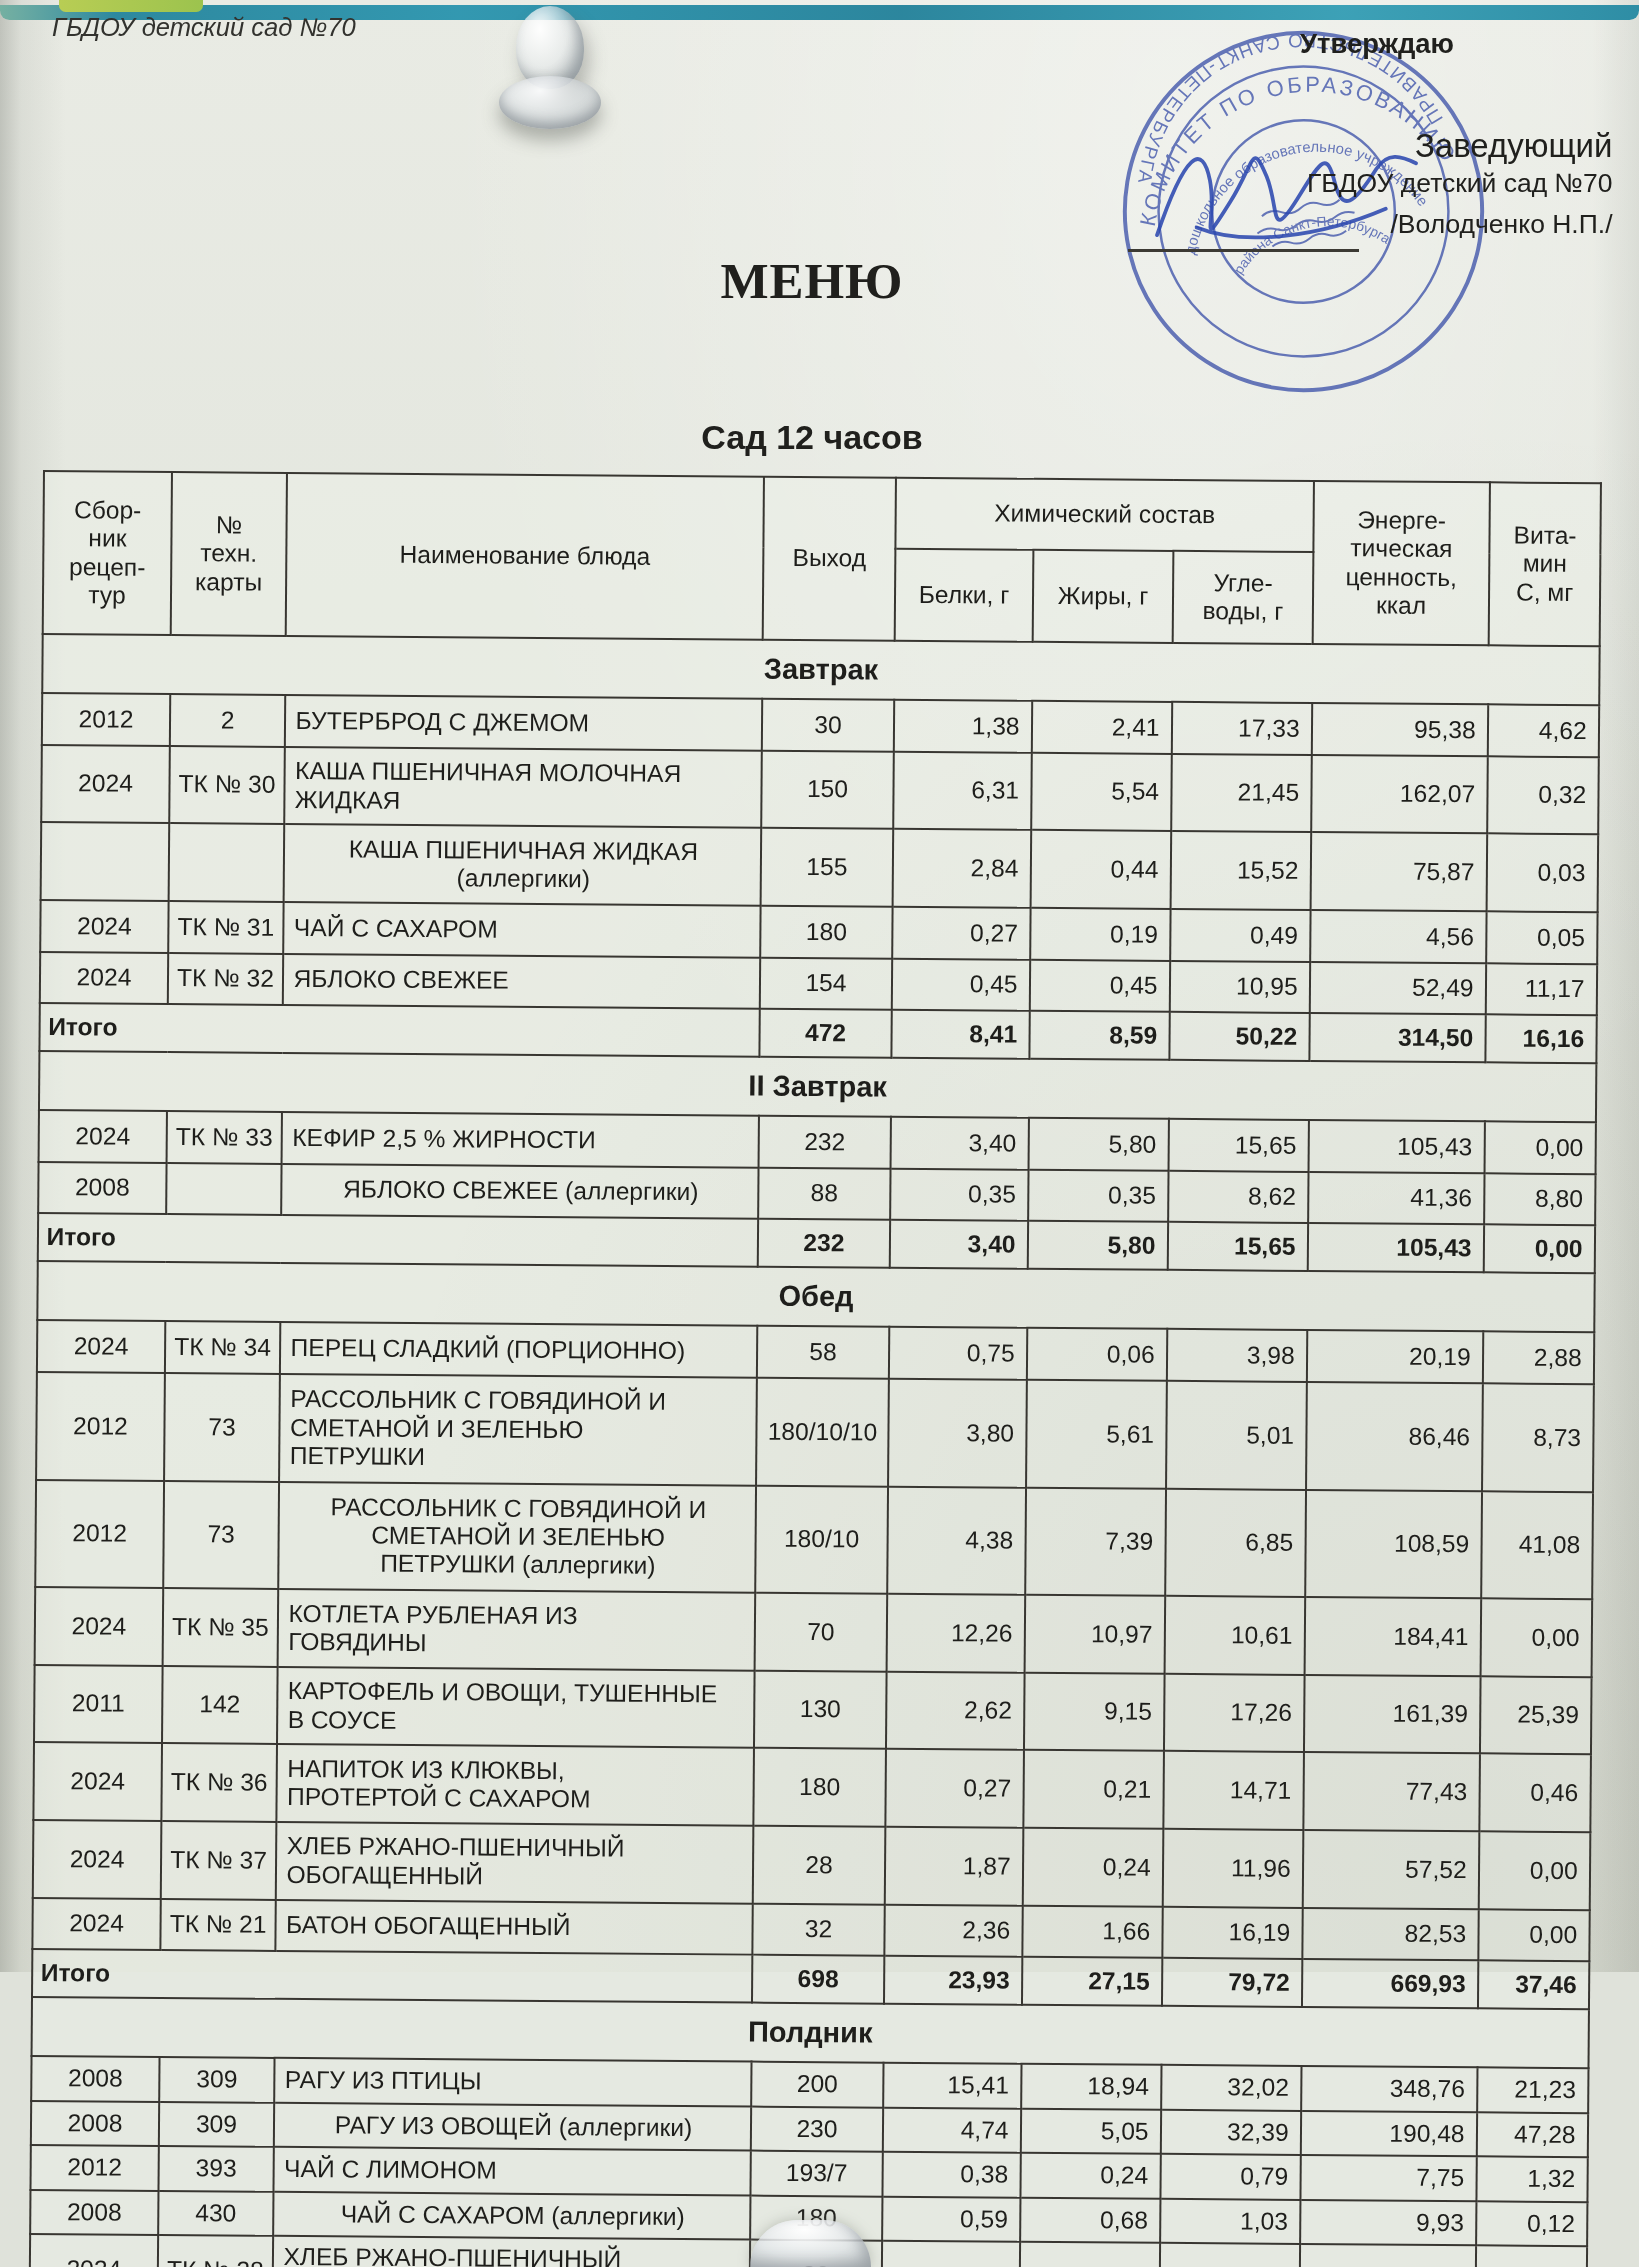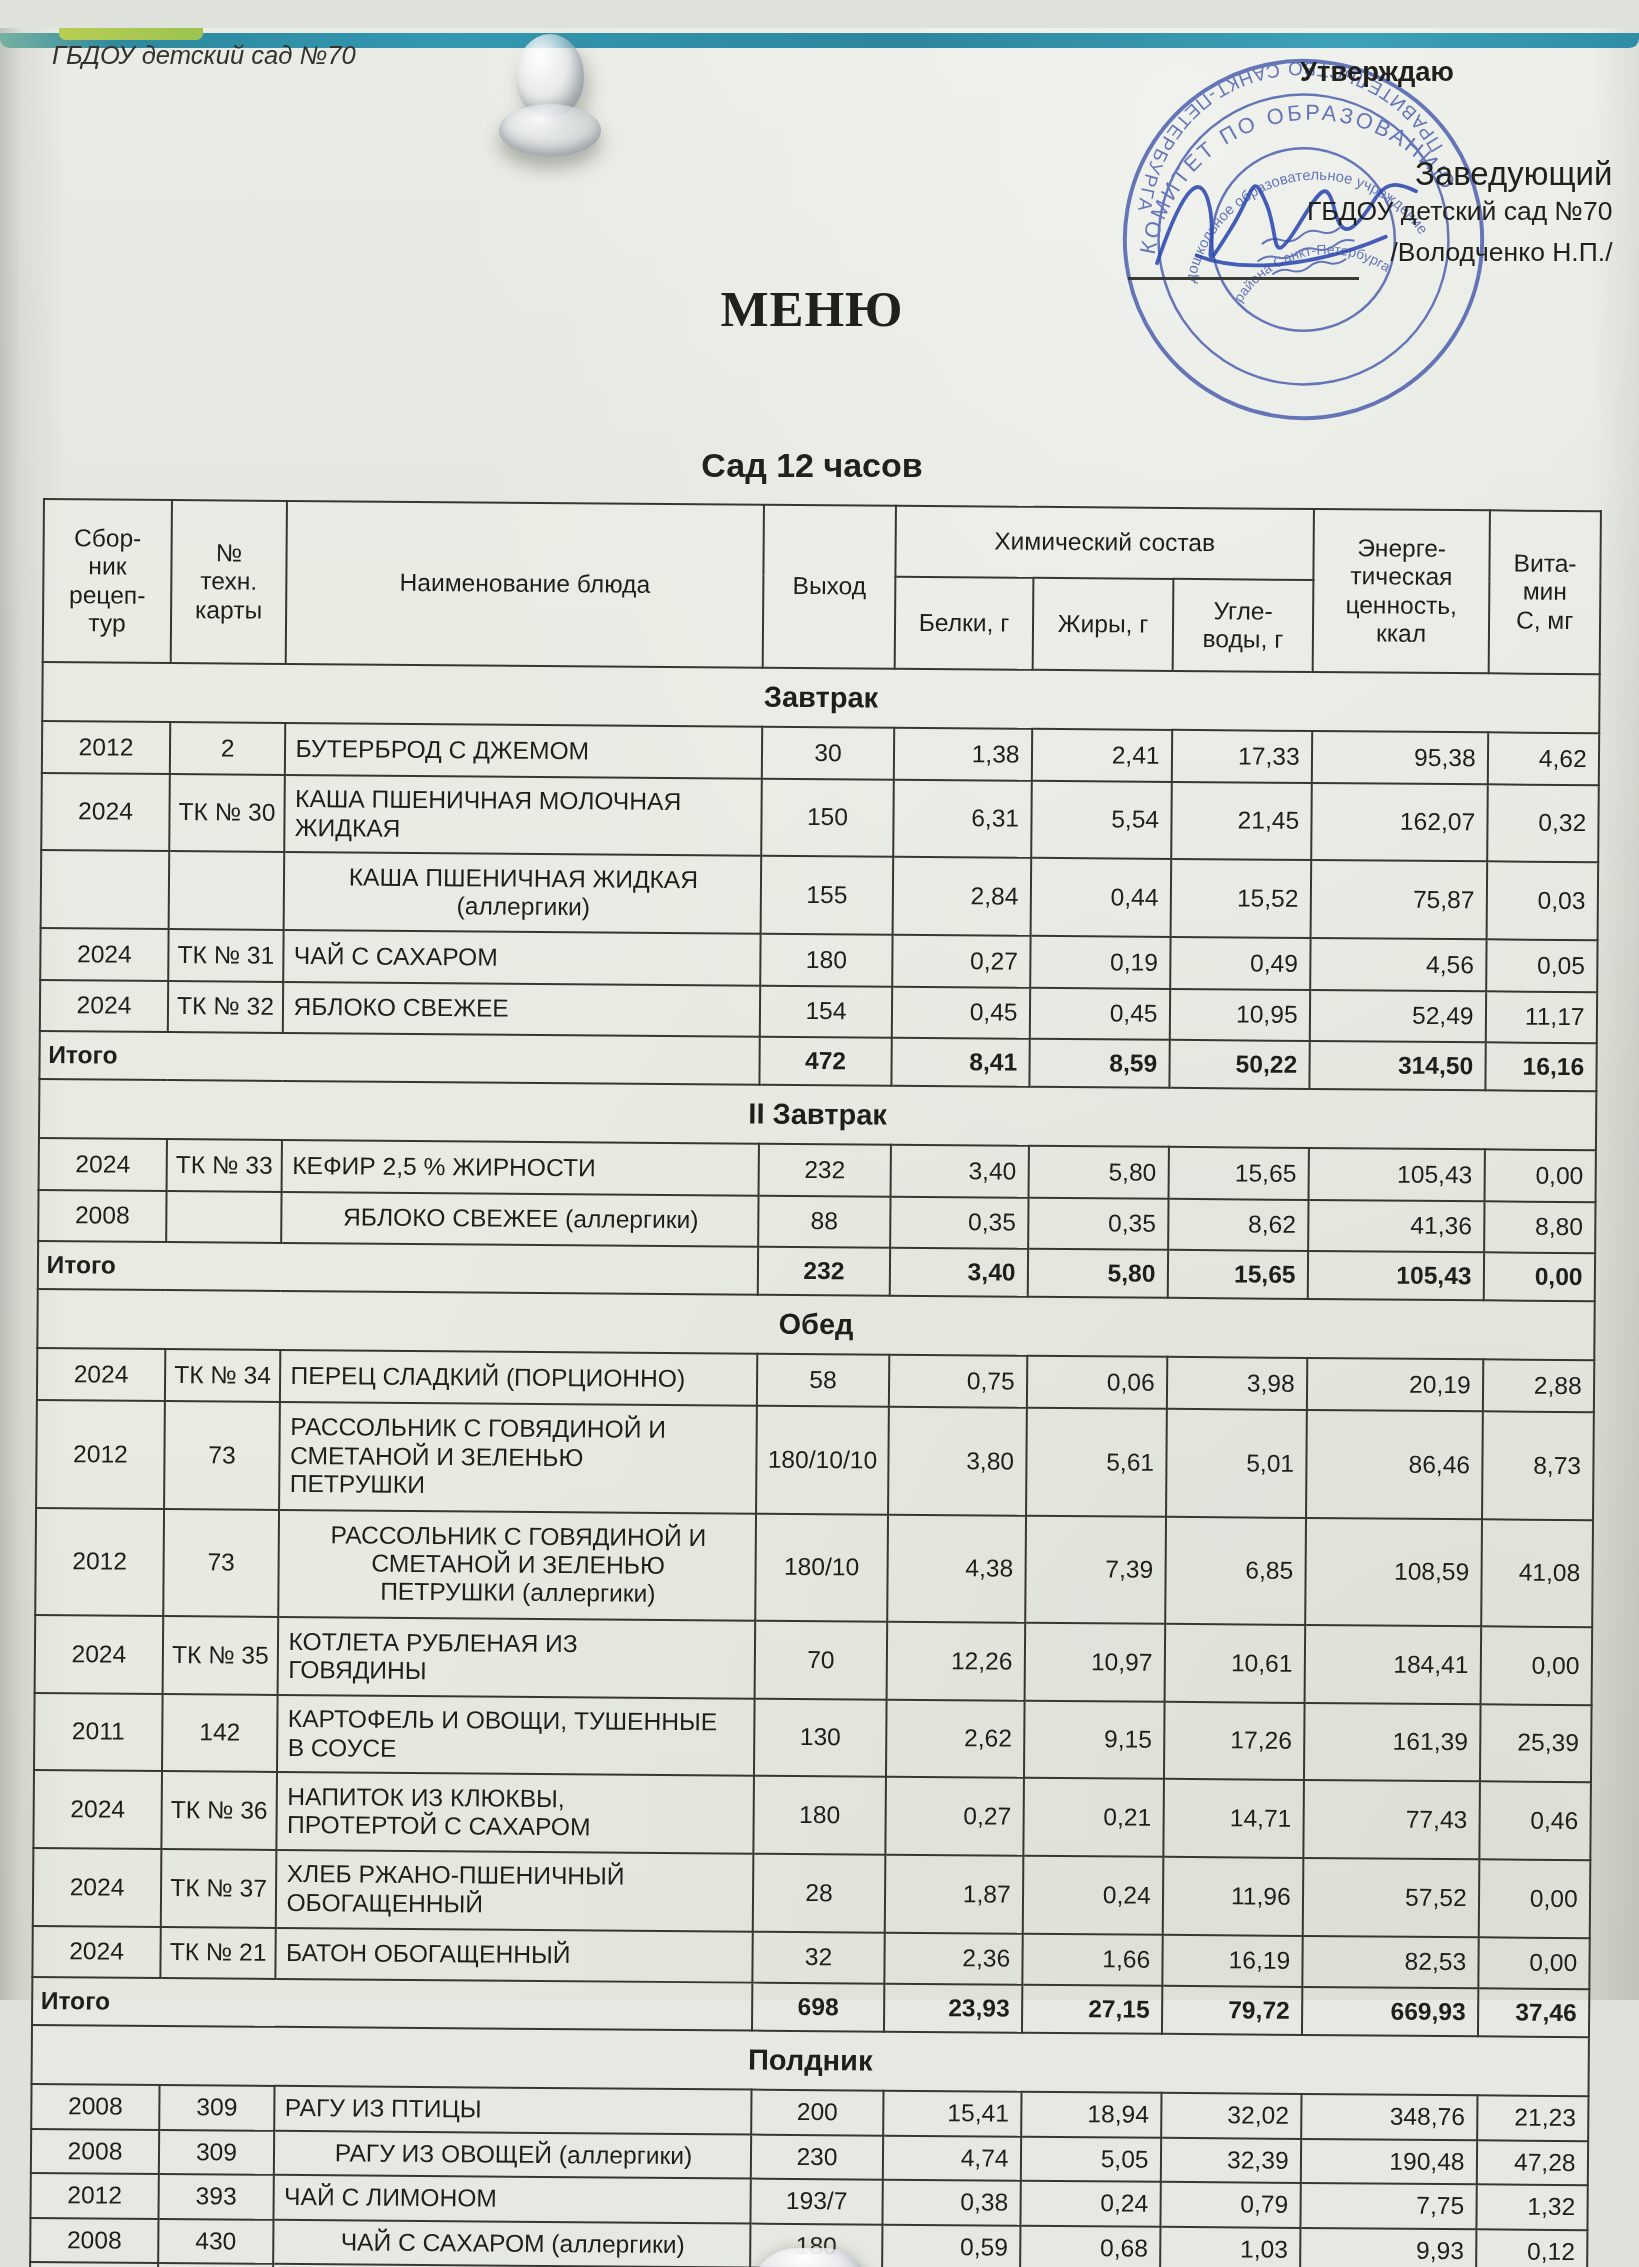--- a/index.html
+++ b/index.html
@@ -10,21 +10,20 @@
   }
   .photo{
     position:relative;width:1639px;height:1972px;
     color:#20201d;
     background:
       radial-gradient(ellipse at 72% 6%, rgba(255,255,255,0.35), rgba(255,255,255,0) 45%),
       radial-gradient(ellipse at 90% 95%, rgba(95,100,90,0.14), rgba(0,0,0,0) 55%),
       linear-gradient(90deg, rgba(98,102,95,0.30) 0px, rgba(98,102,95,0.10) 21px, rgba(0,0,0,0) 66px),
       linear-gradient(270deg, rgba(120,124,114,0.16) 0px, rgba(0,0,0,0) 47px),
       linear-gradient(180deg, #e9ebe4 0%, #e4e7df 30%, #e2e5dc 70%, #dde0d6 100%);
-    margin-top: 28px;
   }
   
   .top-strip{position:absolute;top:4.7px;left:0;width:1639px;height:15px;
     background:linear-gradient(90deg,#6fae9f 0%,#1d8099 7%,#2391ac 28%,#1b7d97 55%,#2d9ab2 82%,#1f86a0 100%);
     border-radius:0 0 9.5px 9.5px;opacity:.92;}
   .top-strip-green{position:absolute;top:0;left:59px;width:144px;height:12.3px;
     background:linear-gradient(90deg,#b8cd54,#9cc34e);border-radius:0 0 6.6px 6.6px;}
   .org-line{position:absolute;left:52px;top:13.2px;font-size:25.6px;font-style:italic;color:#32322e;}
 
   

